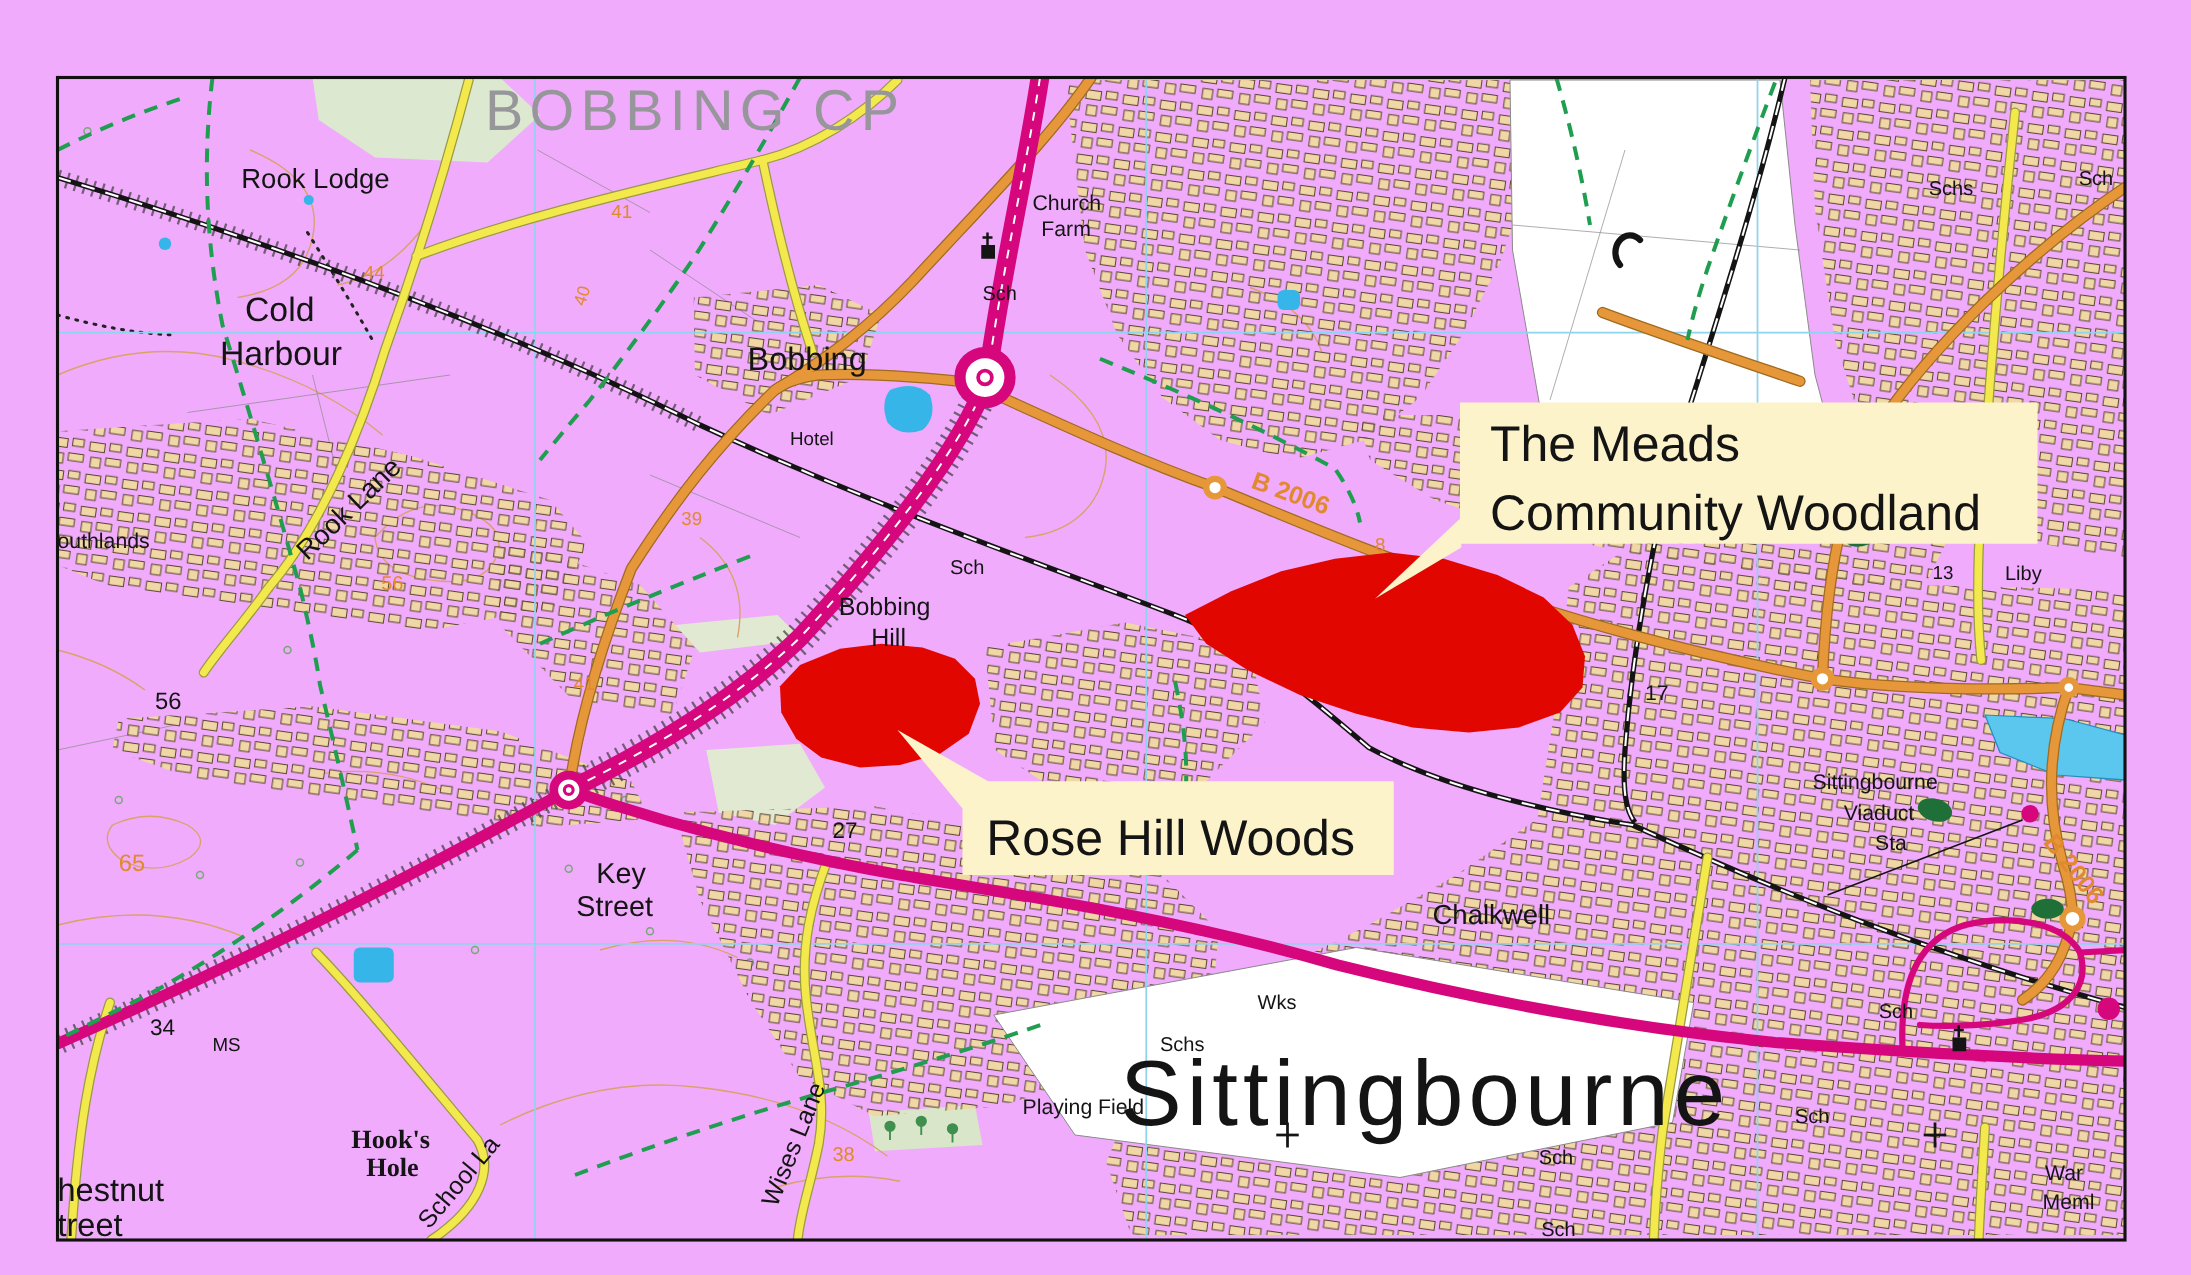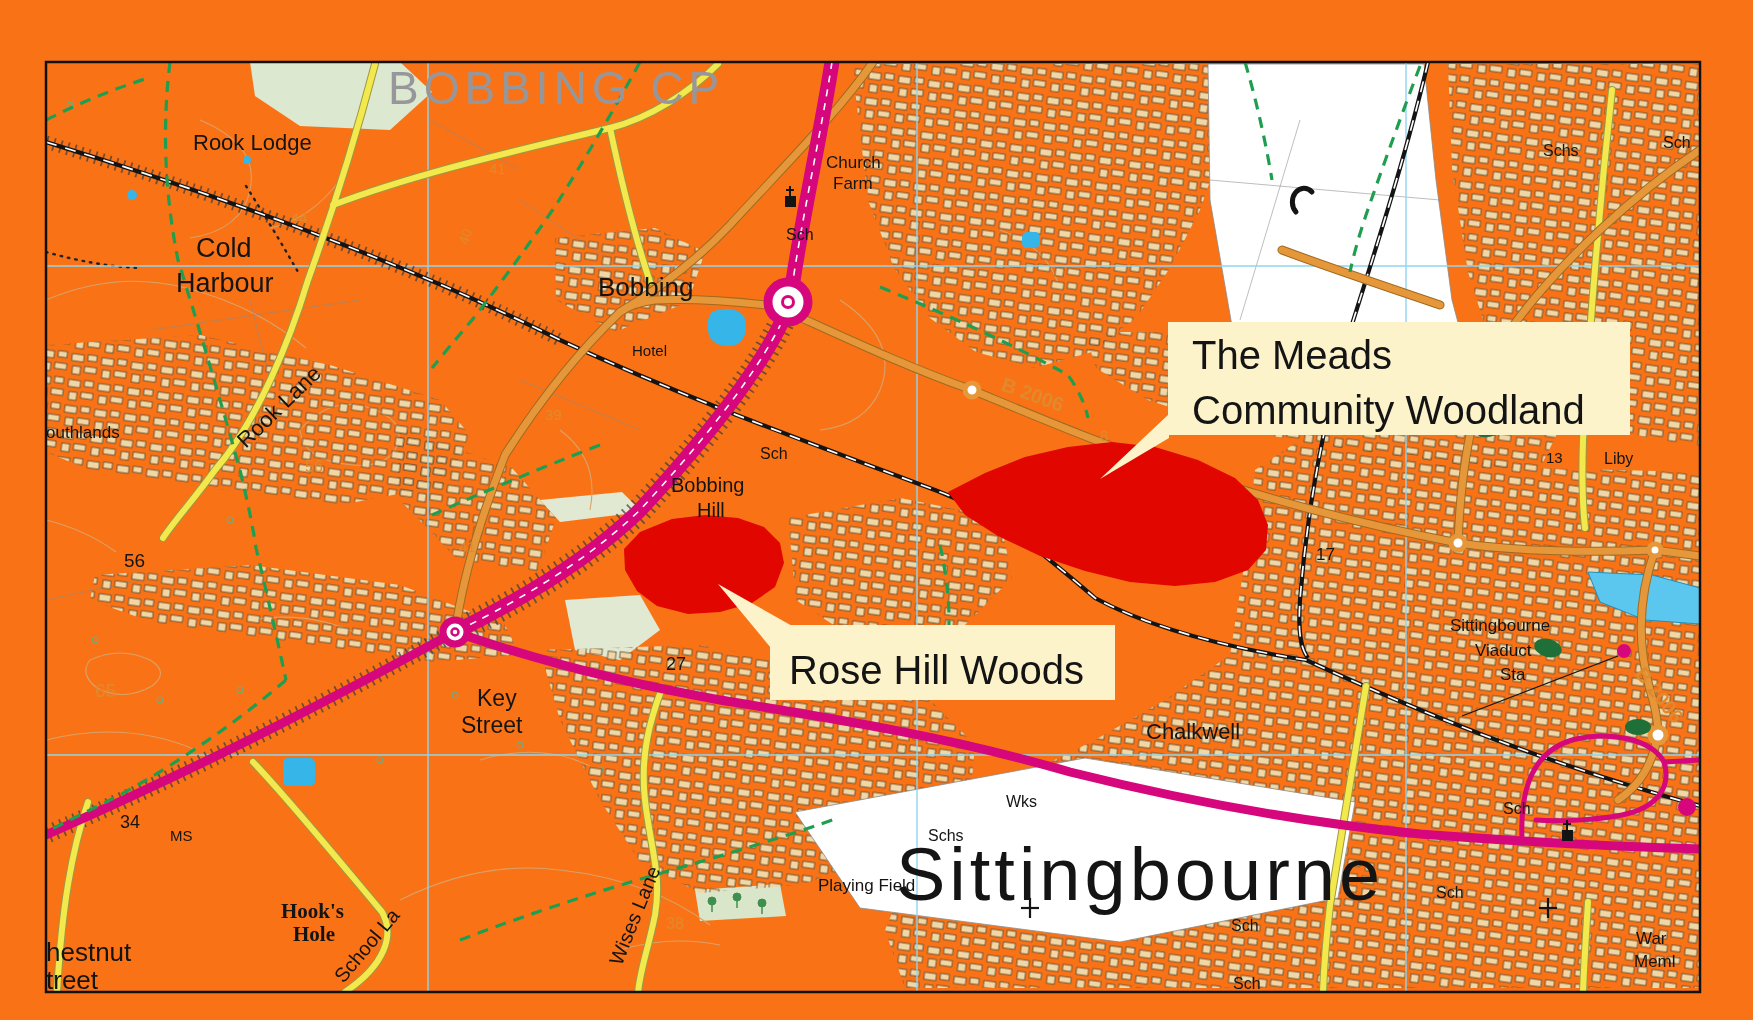--- a/index.html
+++ b/index.html
@@ -1,16 +1,16 @@
 <!DOCTYPE html>
 <html><head>
 <meta charset="utf-8">
 <style>
   html,body{margin:0;padding:0;background:#ffffff;}
-  #stage{position:relative;width:1753px;height:1020px;background:#f97316;overflow:hidden;}
+  #stage{position:relative;width:1753px;height:1020px;background:#f0abfc;overflow:hidden;}
   svg{position:absolute;left:0;top:0;}
   text{font-family:"Liberation Sans",sans-serif;fill:#141414;}
   .ser{font-family:"Liberation Serif",serif;font-weight:bold;}
   .lO{fill:#e08a2d;}
   .gray{fill:#97979b;}
   .grid{stroke:#8fd4ef;stroke-width:1.4;}
   .contour{fill:none;stroke:#d9a268;stroke-width:1.1;}
   .field{stroke:#8a8a8a;stroke-width:.7;opacity:.8;}
   .gpath{fill:none;stroke:#1f9e50;stroke-width:3.2;stroke-dasharray:11 8;}
   .dotpath{fill:none;stroke:#222;stroke-width:2.4;stroke-dasharray:1.5 6;stroke-linecap:round;}

